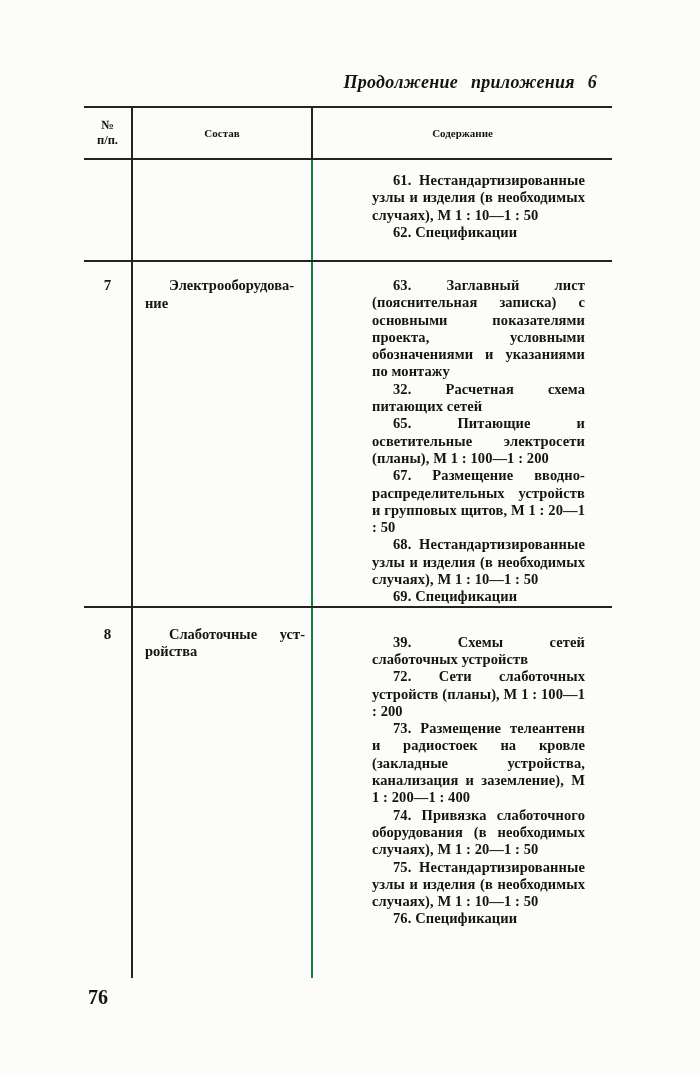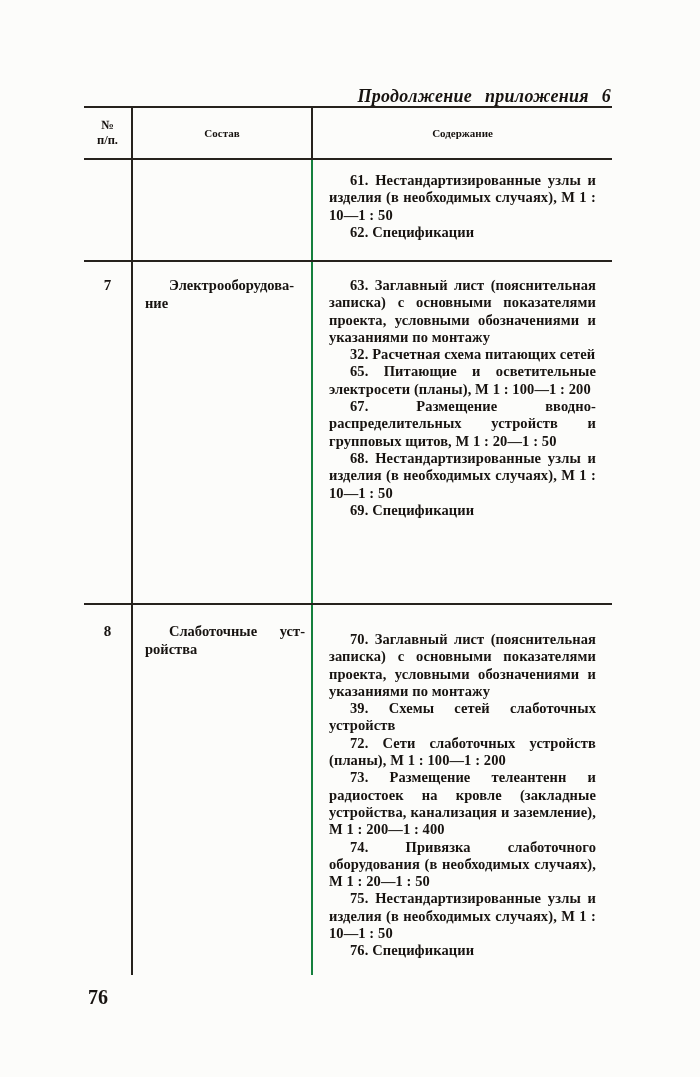--- a/index.html
+++ b/index.html
@@ -6,23 +6,23 @@
   body{
     width:700px;height:1077px;
     background:#f4f4f0;
     font-family:"Liberation Serif", serif;
   }
   .page{
     position:relative;width:700px;height:1077px;
     background:#fcfcfa;color:#171310;overflow:hidden;
   }
   .heading{
-    position:absolute;top:72px;right:89px;
+    position:absolute;top:72px;right:103px;
     font-style:italic;font-weight:bold;font-size:18px;
-    word-spacing:8px;letter-spacing:0.3px;white-space:nowrap;margin-top:14px;
+    word-spacing:8px;letter-spacing:0.3px;white-space:nowrap;
   }
   .table{
     position:absolute;left:84px;top:106px;width:528px;
     border-top:2px solid #26221d;
   }
   .thead{
     display:grid;grid-template-columns:49px 180px 299px;
     border-bottom:2px solid #26221d;height:50px;
   }
   .th{
@@ -37,21 +37,21 @@
     border-right:2px solid #26221d;text-align:center;
     font-weight:bold;font-size:15px;
   }
   .c-num p{margin:0;}
   .c-sostav{border-right:2px solid #15803d;padding:0 17px 0 12px;}
   .c-sostav p{
     margin:0;width:160px;font-weight:bold;font-size:14.5px;
     line-height:17.5px;text-align:justify;text-indent:24px;
     hyphens:manual;-webkit-hyphens:manual;
   }
-  .c-content{padding:0 16px;}
+  .c-content{padding:0 27px;margin-left:32px;}
   .c-content p{
     margin:0;font-weight:bold;font-size:14.5px;line-height:17.3px;
     text-align:justify;text-indent:21px;letter-spacing:0.1px;
   }
   
   .row-1{min-height:100px;}
   .row-2{min-height:341px;}
   .row-3{min-height:370px;}
   .row-1 .c-content{padding-top:12px;}
   .row-2 .c-content{padding-top:15px;}
@@ -106,21 +106,20 @@
           </div>
         </div>
         <div class="row row-3">
           <div class="cell c-num">
             <p>8</p>
           </div>
           <div class="cell c-sostav">
             <p>Слаботочные уст­ройства</p>
           </div>
           <div class="cell c-content">
-            <p class="item">70. Заглавный лист (пояснительная записка) с основными показателями проекта, условными обозначениями и указаниями по монтажу</p>
             <p class="item">39. Схемы сетей слаботочных устройств</p>
             <p class="item">72. Сети слаботочных устройств (планы), М 1 : 100—1 : 200</p>
             <p class="item">73. Размещение телеантенн и радиостоек на кровле (закладные устройства, канализация и заземление), М 1 : 200—1 : 400</p>
             <p class="item">74. Привязка слаботочного оборудования (в необходимых случаях), М 1 : 20—1 : 50</p>
             <p class="item">75. Нестандартизированные узлы и изделия (в необходимых случаях), М 1 : 10—1 : 50</p>
             <p class="item">76. Спецификации</p>
           </div>
         </div>
       </div>
   </div>

